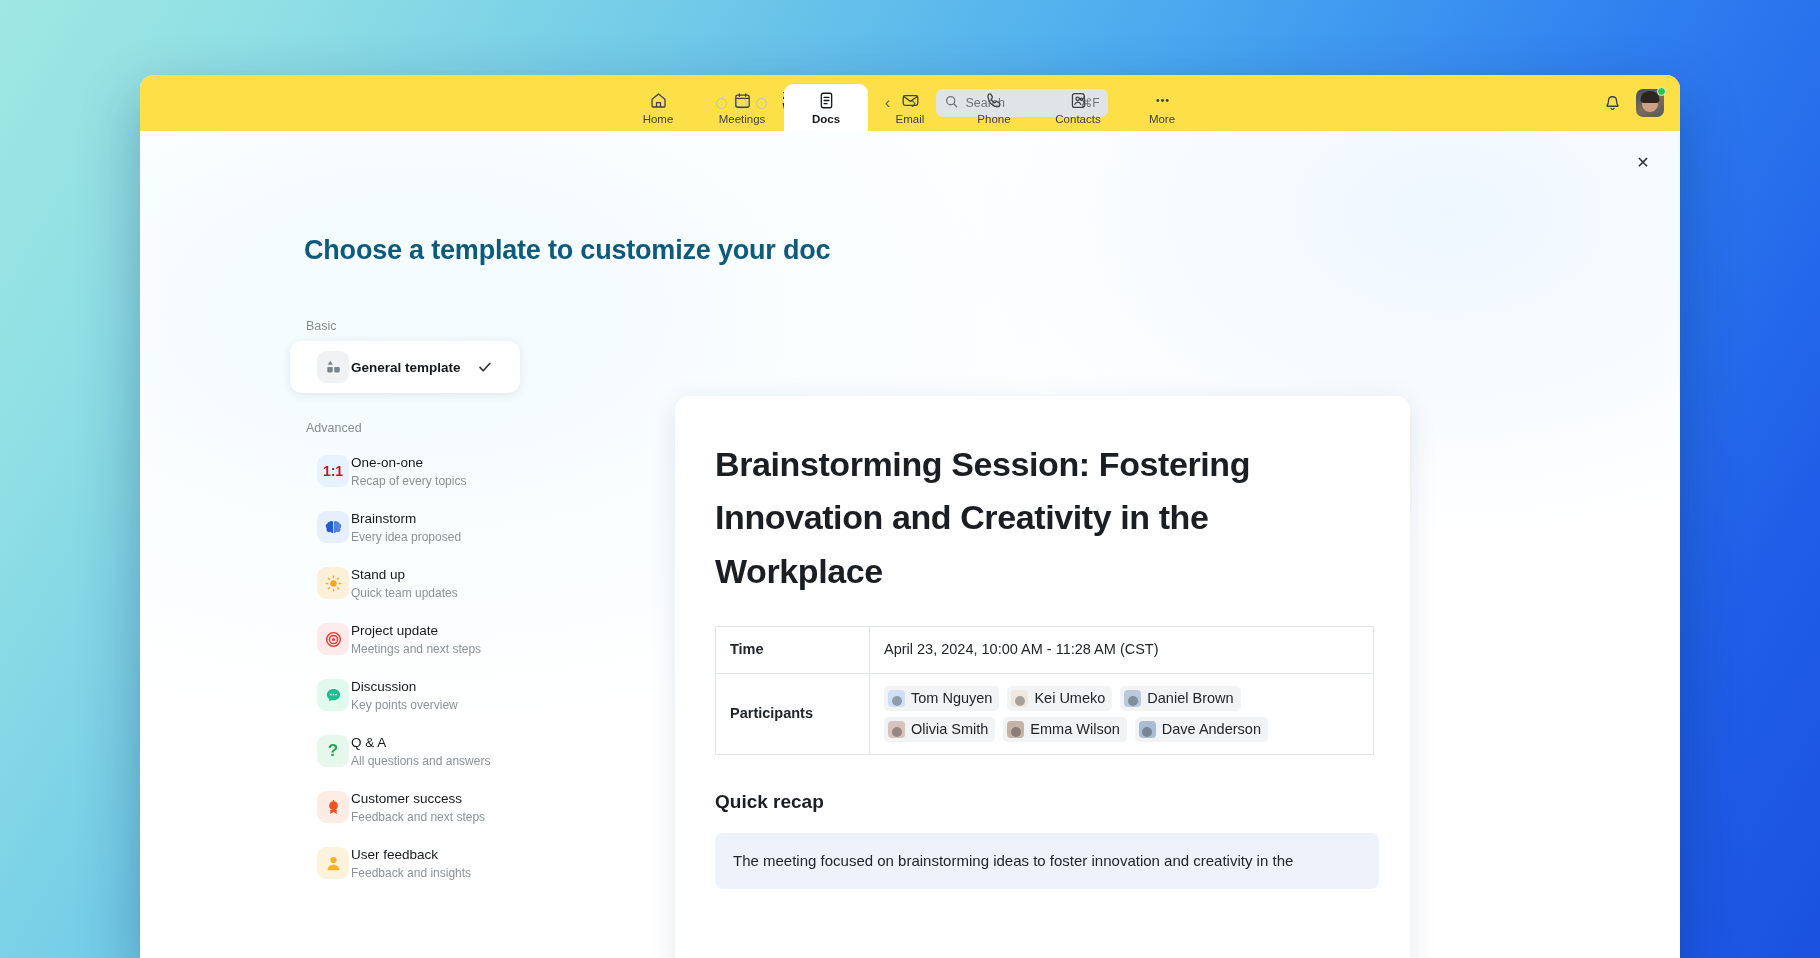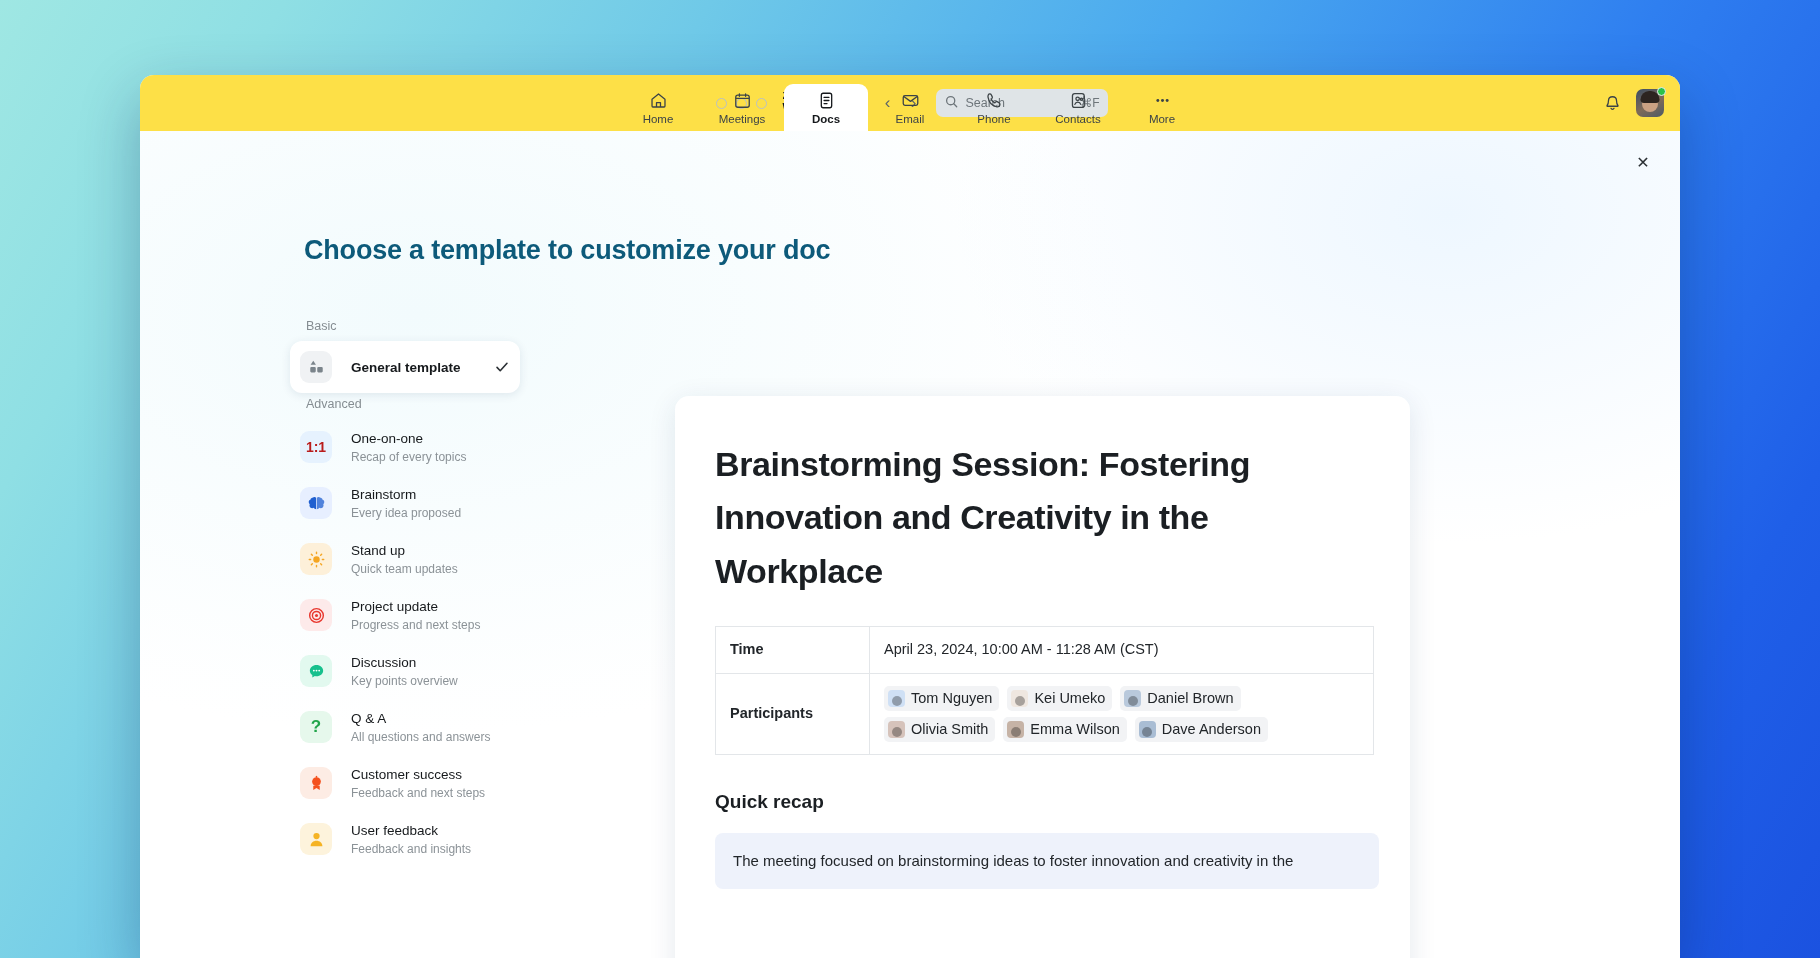--- a/index.html
+++ b/index.html
@@ -224,27 +224,27 @@
     top: 188px;
     width: 230px;
     bottom: 0;
   }
   .group-label {
     font-size: 12.5px;
     color: #858d92;
     padding-left: 16px;
     margin-bottom: 8px;
   }
-  .group-label.adv { margin-top: 4px; }
+  .group-label.adv { margin-top: 28px; }
 
   .tpl {
     display: flex;
     align-items: center;
-    gap: 19px;
-    padding: 10px 10px;
+    gap: 2px;
+    padding: 10px 27px;
     border-radius: 12px;
     cursor: pointer;
   }
   .tpl.selected {
     background: #ffffff;
     box-shadow: 0 2px 10px rgba(18,50,90,.10);
   }
   .tpl-ico {
     width: 32px; height: 32px;
     border-radius: 9px;
@@ -563,21 +563,21 @@
         <div class="tpl">
           <span class="tpl-ico ico-project">
             <svg width="19" height="19" viewBox="0 0 20 20" fill="none" stroke="#e8382f" stroke-width="1.5">
               <circle cx="10" cy="10" r="7.2"></circle>
                 <circle cx="10" cy="10" r="4.3"></circle>
                 <circle cx="10" cy="10" r="1.6" fill="#e8382f" stroke="none"></circle>
             </svg>
           </span>
           <span class="tpl-txt">
             <span class="tpl-name">Project update</span>
-            <span class="tpl-sub">Progress and next steps</span>
+            <span class="tpl-sub">Meetings and next steps</span>
           </span>
         </div>
 
         <div class="tpl">
           <span class="tpl-ico ico-discuss">
             <svg width="19" height="19" viewBox="0 0 20 20" fill="#17c08d">
               <path d="M10 3.2c-3.9 0-7 2.6-7 5.9 0 1.9 1 3.5 2.6 4.6v2.6l2.7-1.6c.5.1 1.1.2 1.7.2 3.9 0 7-2.6 7-5.8S13.9 3.2 10 3.2z"></path>
               <g fill="#ffffff">
                   <circle cx="7.2" cy="9" r=".95"></circle>
                   <circle cx="10" cy="9" r=".95"></circle>

